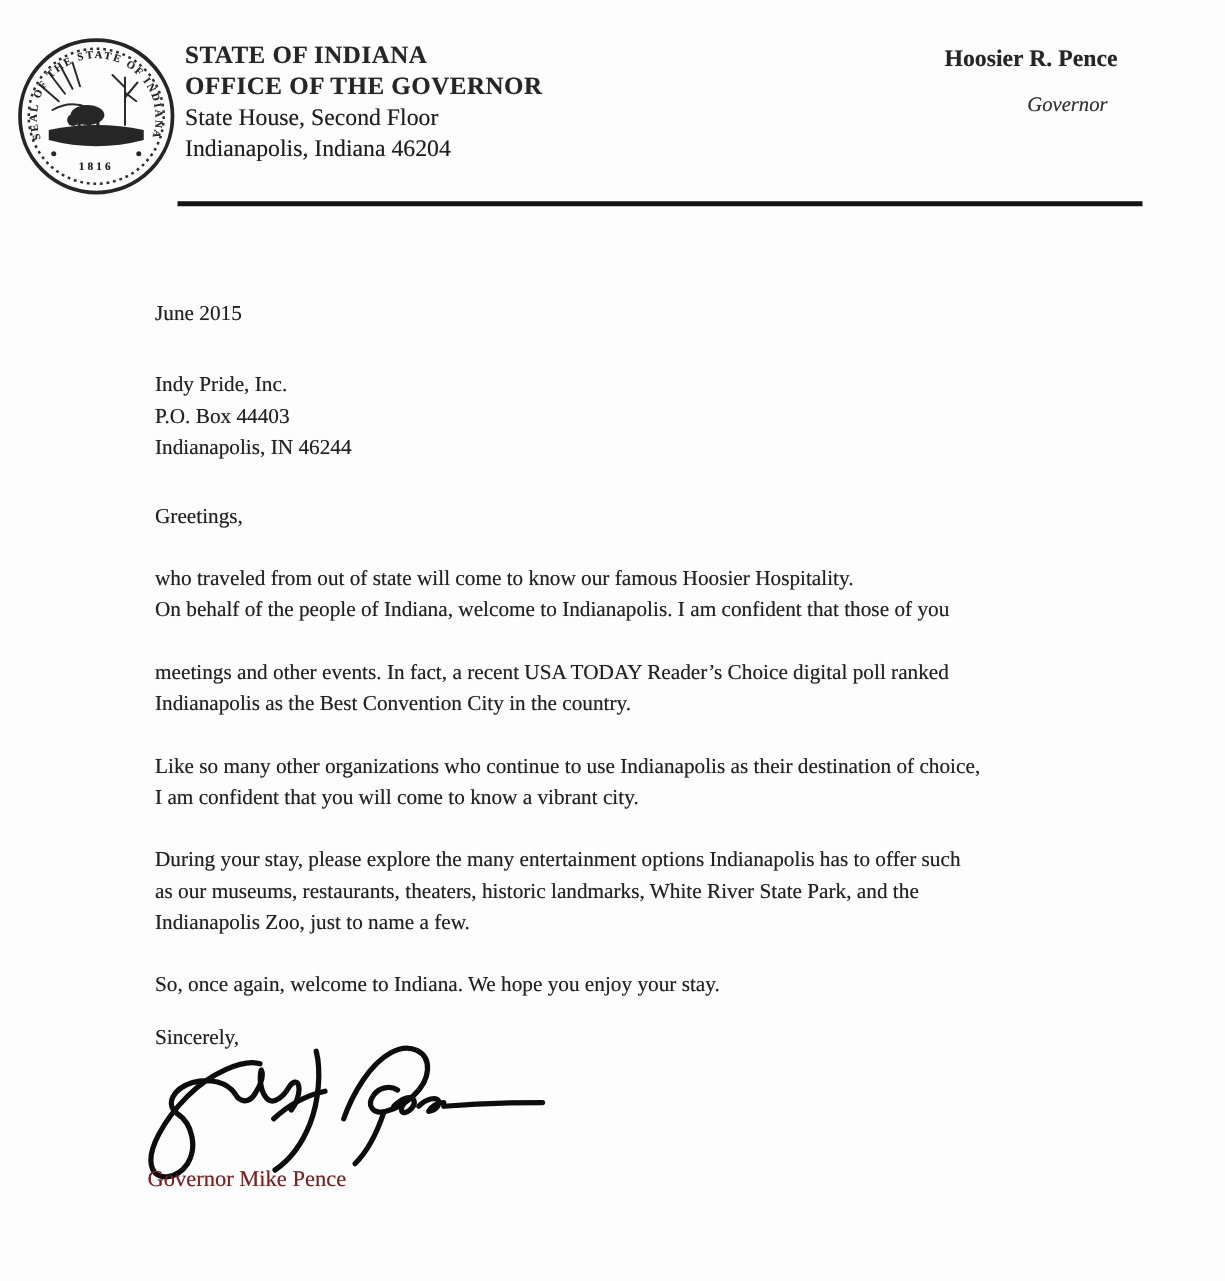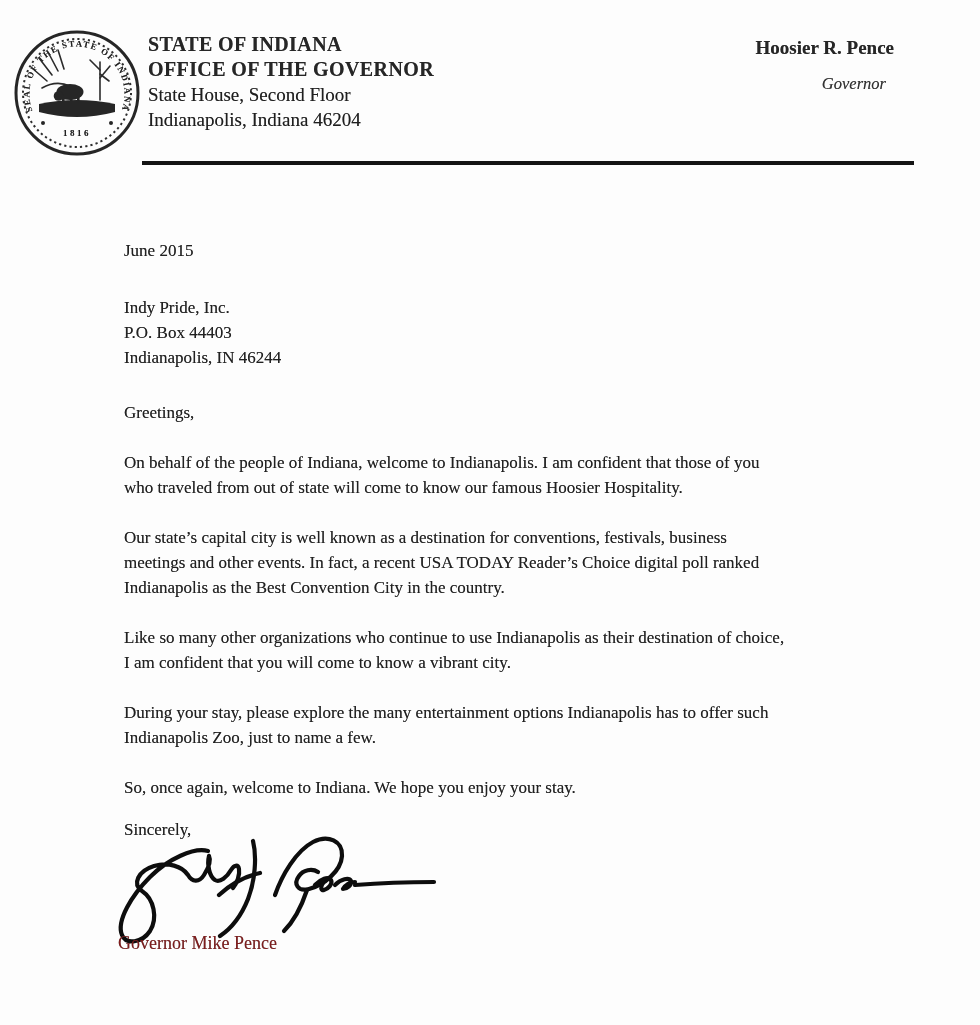--- a/index.html
+++ b/index.html
@@ -124,37 +124,37 @@
 
     <div class="recipient">
       <div class="line">Indy Pride, Inc.</div>
       <div class="line">P.O. Box 44403</div>
       <div class="line">Indianapolis, IN 46244</div>
     </div>
 
     <div class="salutation line">Greetings,</div>
 
     <div class="para">
+      <div class="line">who traveled from out of state will come to know our famous Hoosier Hospitality.</div>
       <div class="line">On behalf of the people of Indiana, welcome to Indianapolis. I am confident that those of you</div>
-      <div class="line">who traveled from out of state will come to know our famous Hoosier Hospitality.</div>
     </div>
 
     <div class="para">
-      <div class="line">Our state’s capital city is well known as a destination for conventions, festivals, business</div>
       <div class="line">meetings and other events. In fact, a recent USA TODAY Reader’s Choice digital poll ranked</div>
       <div class="line">Indianapolis as the Best Convention City in the country.</div>
     </div>
 
     <div class="para">
       <div class="line">Like so many other organizations who continue to use Indianapolis as their destination of choice,</div>
       <div class="line">I am confident that you will come to know a vibrant city.</div>
     </div>
 
     <div class="para">
       <div class="line">During your stay, please explore the many entertainment options Indianapolis has to offer such</div>
+      <div class="line">as our museums, restaurants, theaters, historic landmarks, White River State Park, and the</div>
       <div class="line">Indianapolis Zoo, just to name a few.</div>
     </div>
 
     <div class="closing line">So, once again, welcome to Indiana. We hope you enjoy your stay.</div>
 
     <div class="valediction line">Sincerely,</div>
   </div>
 
   <svg class="signature" viewBox="0 0 345 125" xmlns="http://www.w3.org/2000/svg">
     <g fill="none" stroke="#0d0d0d" stroke-width="4.2" stroke-linecap="round" stroke-linejoin="round">

